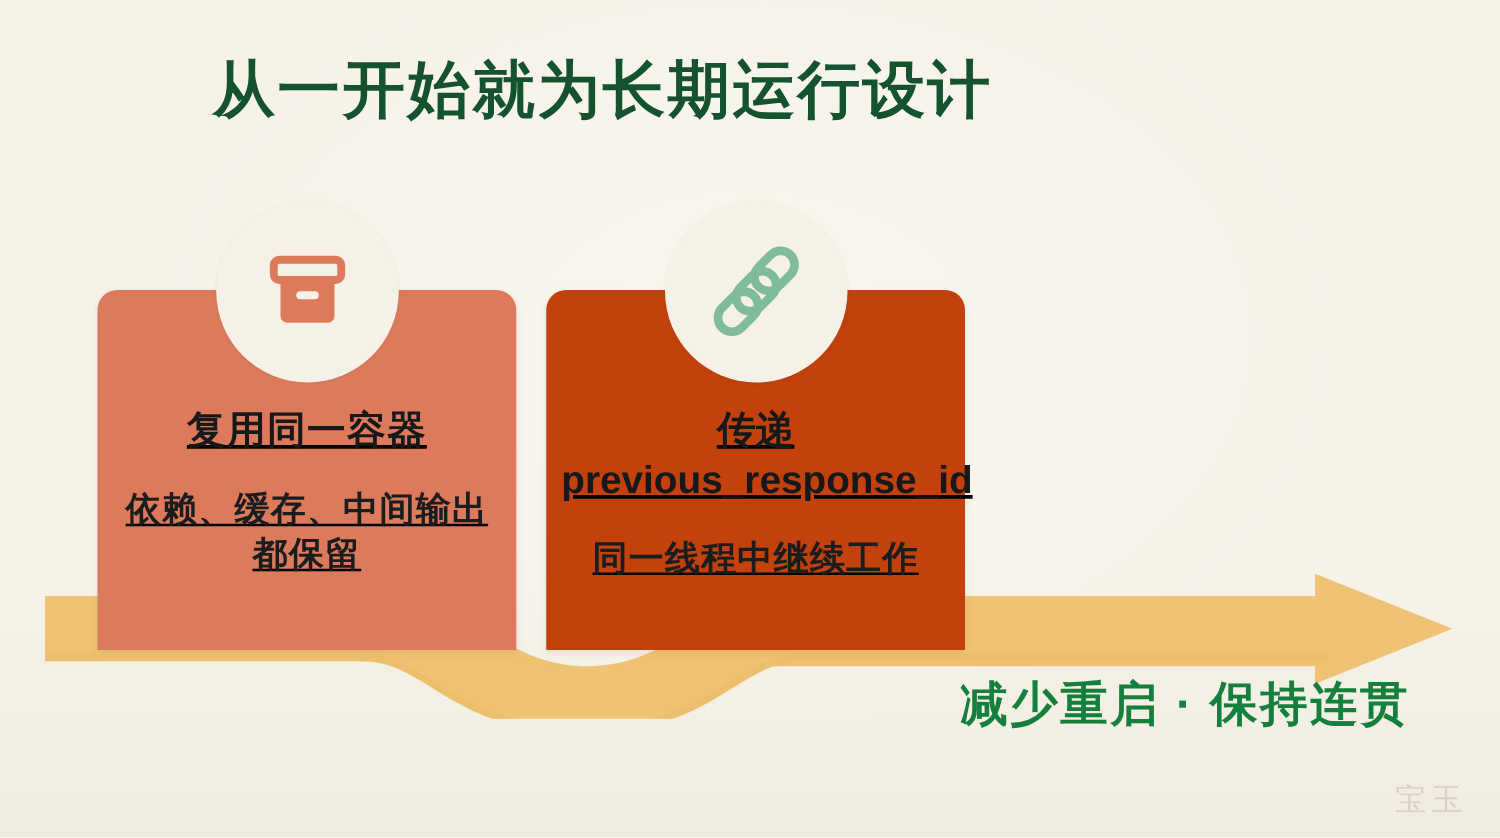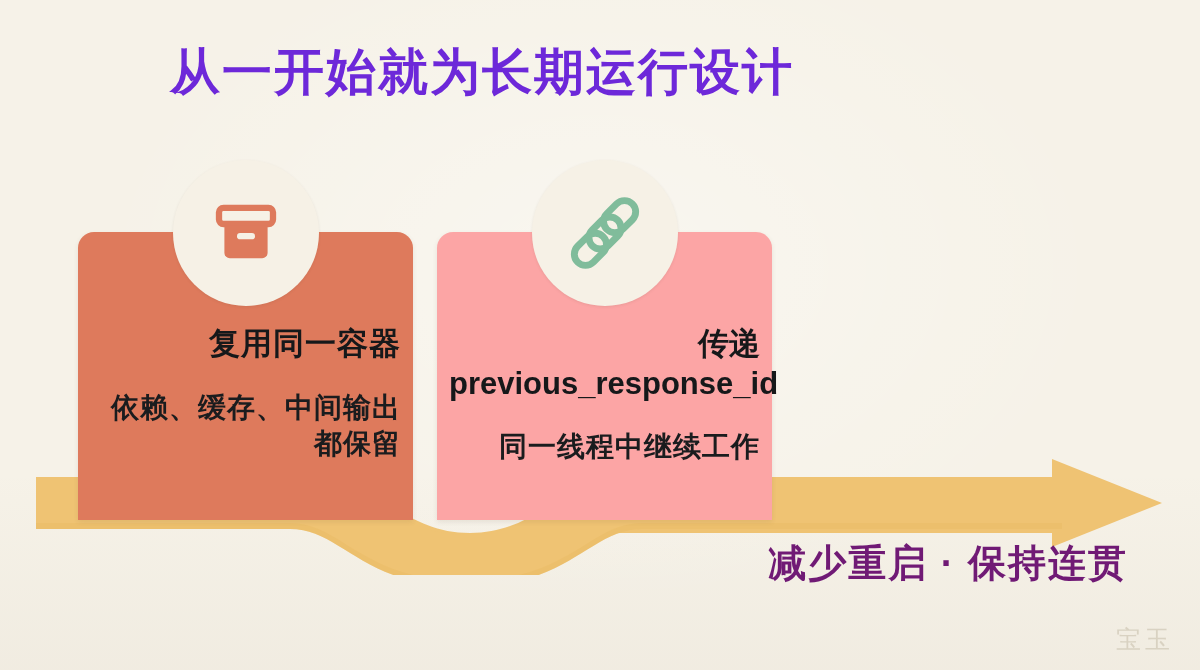--- a/index.html
+++ b/index.html
@@ -34,21 +34,21 @@
   .title {
     position: absolute;
     top: 44px;
     left: 0;
     width: 964px;
     text-align: center;
     font-size: 50px;
     line-height: 1.12;
     font-weight: 700;
     letter-spacing: 2px;
-    color: #6d28d9;
+    color: #14532d;
     z-index: 6;
     white-space: nowrap;
   }
 
   
   .ribbon {
     position: absolute;
     left: 0;
     top: 455px;
     width: 1200px;
@@ -68,21 +68,21 @@
   }
 
   .card {
     position: absolute;
     top: 232px;
     height: 288px;
     border-radius: 16px 16px 0 0;
     box-shadow: 0 2px 5px rgba(90,70,50,0.10);
   }
   .card.c0 { left: 78px;  width: 335px; background: #de7a5c; }
-  .card.c1 { left: 437px; width: 335px; background: #fca5a5; }
+  .card.c1 { left: 437px; width: 335px; background: #c2410c; }
   .card.c2 { left: 789px; width: 335px; background: #74b5da; }
 
   
   .medallion {
     position: absolute;
     top: -72px;
     left: 50%;
     transform: translateX(-50%);
     width: 146px;
     height: 146px;
@@ -94,21 +94,22 @@
     box-shadow: 0 1px 3px rgba(90,70,50,0.10);
   }
   .medallion svg { display: block; }
 
   .card-body {
     position: absolute;
     left: 0;
     right: 0;
     top: 92px;
     padding: 0 12px;
-    text-align: right;
+    text-align: center;
+    text-decoration: underline;
   }
 
   .card-title {
     font-size: 31px;
     font-weight: 700;
     line-height: 1.28;
     color: #16181a;
     letter-spacing: 1px;
     white-space: pre-line;
   }
@@ -124,21 +125,21 @@
   }
 
   
   .tagline {
     position: absolute;
     right: 72px;
     top: 538px;
     font-size: 38px;
     font-weight: 700;
     letter-spacing: 2px;
-    color: #701a75;
+    color: #15803d;
     z-index: 5;
     white-space: nowrap;
   }
 
   
   .watermark {
     position: absolute;
     right: 26px;
     bottom: 14px;
     font-size: 25px;

